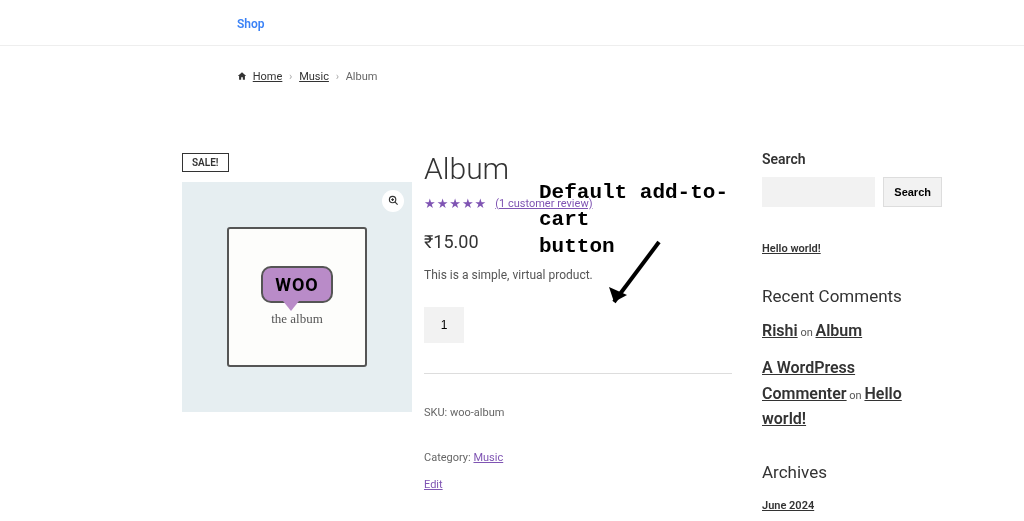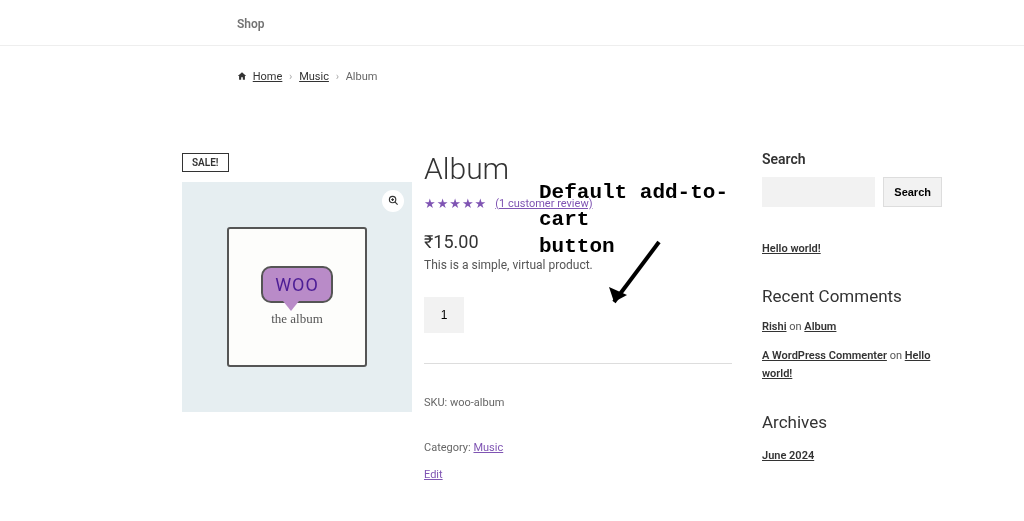--- a/index.html
+++ b/index.html
@@ -1,57 +1,57 @@
 <!DOCTYPE html>
 <html><head>
   <meta charset="utf-8">
   <style>
     * { margin: 0; padding: 0; box-sizing: border-box; }
     body { font-family: -apple-system, BlinkMacSystemFont, "Segoe UI", Roboto, sans-serif; color: #333; background: #fff; }
     .topnav { border-bottom: 1px solid #eee; padding: 13px 0; }
     .container { max-width: 790px; margin: 0 auto; padding: 0 20px; position: relative; }
-    .topnav-link { font-size: 12px; font-weight: 600; color: #737373; text-decoration: none; margin-left: 100px; }
+    .topnav-link { font-size: 12px; font-weight: 600; color: #3b82f6; text-decoration: none; margin-left: 100px; }
     .breadcrumb-wrap { max-width: 790px; margin: 12px auto; padding: 12px 20px 0 120px; font-size: 11px; color: #666; }
     .breadcrumb-wrap a { color: #333; text-decoration: underline; }
     .breadcrumb-sep { margin: 0 4px; color: #aaa; }
     .home-icon { display: inline-block; vertical-align: middle; margin-right: 3px; }
     .content-wrap { max-width: 900px; margin: 0 auto; padding: 55px 20px 0 120px; display: flex; gap: 30px; }
     .main { flex: 1; display: flex; gap: 12px; }
     .product-image-col { width: 230px; position: relative; }
     .sale-badge { display: inline-block; border: 1px solid #333; padding: 3px 9px; font-size: 10px; font-weight: 600; margin-bottom: 10px; }
     .product-image { width: 230px; height: 230px; background: #e6eef1; display: flex; align-items: center; justify-content: center; position: relative; }
     .zoom-icon { position: absolute; top: 8px; right: 8px; width: 22px; height: 22px; background: #fff; border-radius: 50%; display: flex; align-items: center; justify-content: center; font-size: 11px; cursor: pointer; }
     .woo-art { width: 140px; height: 140px; background: #fdfdfb; border: 2px solid #555; border-radius: 3px; display: flex; flex-direction: column; align-items: center; justify-content: center; gap: 8px; }
     .woo-bubble { background: #b98bc8; border: 2px solid #555; border-radius: 10px; padding: 6px 12px; position: relative; }
     .woo-bubble::after { content:''; position:absolute; bottom:-10px; left:20px; width:0; height:0; border-left:8px solid transparent; border-right:8px solid transparent; border-top:10px solid #b98bc8; }
-    .woo-text { color: #4c1d95; font-weight: 400; font-size: 18px; letter-spacing: 1px; }
+    .woo-text { color: #000000; font-weight: 700; font-size: 18px; letter-spacing: 1px; }
     .album-script { font-family: cursive; font-size: 13px; color: #555; }
     .summary { flex: 1; position: relative; }
     .product-title { font-size: 30px; font-weight: 300; color: #333; margin-bottom: 10px; }
     .rating-row { display: flex; align-items: center; gap: 8px; margin-bottom: 20px; }
     .stars { color: #7f54b3; font-size: 13px; letter-spacing: 1px; }
     .review-link { font-size: 11px; color: #7f54b3; text-decoration: underline; }
-    .price { font-size: 18px; color: #333; margin-bottom: 6px; }
+    .price { font-size: 18px; color: #333; margin-bottom: 16px; }
     .desc { font-size: 12px; color: #555; margin-bottom: 25px; }
     .cart-row { display: flex; gap: 15px; align-items: center; margin-bottom: 30px; }
     .qty-input { width: 40px; height: 36px; text-align: center; border: none; background: #f2f2f2; font-size: 12px; }
     .add-to-cart { background: #333; color: #fff; border: none; padding: 11px 18px; font-size: 12px; font-weight: 600; cursor: pointer; }
     .meta-divider { border: none; border-top: 1px solid #ddd; margin-bottom: 10px; }
     .meta-line { font-size: 11px; color: #666; margin-bottom: 4px; margin-top: 32px; }
     .meta-line a { color: #7f54b3; text-decoration: underline; }
     .edit-link { font-size: 11px; color: #7f54b3; text-decoration: underline; display: inline-block; margin-top: 10px; }
     .sidebar { width: 180px; }
     .widget { margin-bottom: 30px; }
     .widget-title { font-size: 14px; font-weight: 600; margin-bottom: 10px; color: #333; }
     .widget-title-lg { font-size: 17px; font-weight: 400; margin-bottom: 12px; color: #333; }
     .search-row { display: flex; gap: 8px; }
     .search-input { flex: 1; width: 100px; border: none; background: #f2f2f2; padding: 9px; font-size: 11px; }
     .search-btn { background: #f2f2f2; border: 1px solid #ddd; padding: 7px 10px; font-size: 11px; font-weight: 600; cursor: pointer; }
     .widget-link { font-size: 11px; color: #333; text-decoration: underline; font-weight: 600; display: inline; }
-    .widget-link-n { font-size: 11px; color: #333; text-decoration: underline; font-weight: 600; }
+    .widget-link-n { font-size: 16px; color: #333; text-decoration: underline; font-weight: 600; }
     .comment-line { font-size: 11px; color: #555; margin-bottom: 12px; line-height: 1.6; }
     .annotation { position: absolute; top: 28px; left: 115px; z-index: 10; font-family: Liberation Mono, monospace; }
     .annotation-text { font-size: 21px; font-weight: 700; color: #000; line-height: 1.3; }
     .annotation-arrow { position: absolute; top: 58px; left: 60px; }
   </style>
 </head>
 <body>
 
 <div class="topnav">
   <div class="container">

